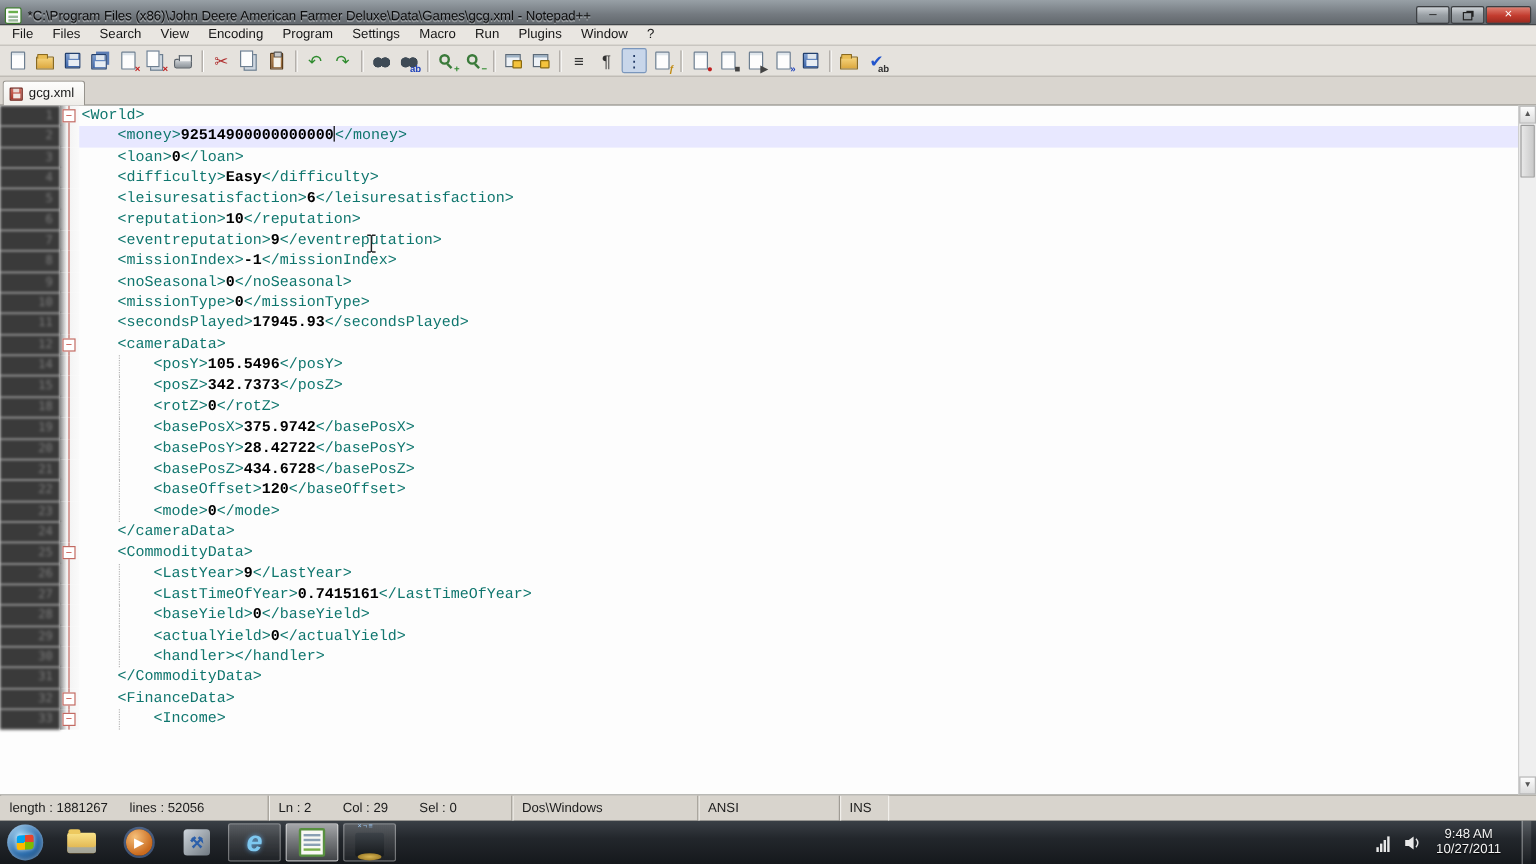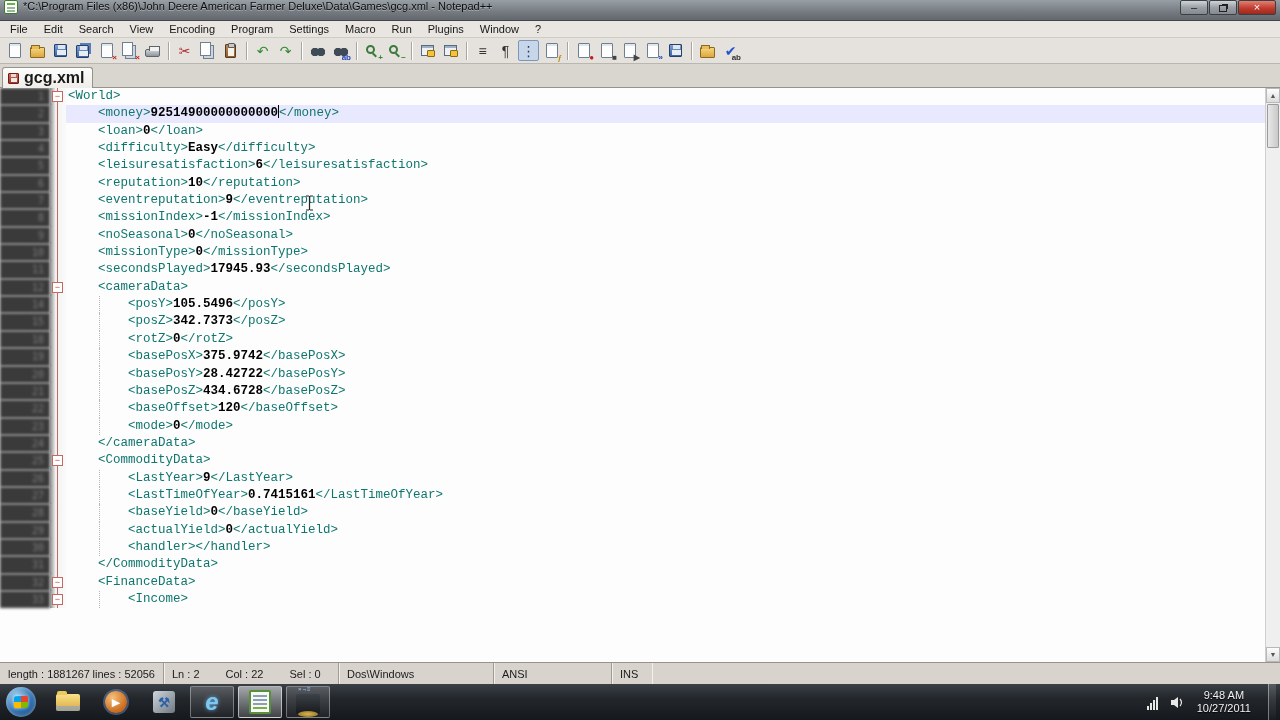--- a/index.html
+++ b/index.html
@@ -2,21 +2,21 @@
 <html><head>
 <meta charset="utf-8">
 <style>
   * { margin:0; padding:0; box-sizing:border-box; }
   html,body { width:1280px; height:720px; overflow:hidden; }
   body { font-family:"Liberation Sans", sans-serif; background:#000; position:relative; }
   #screen { width:1280px; height:720px; display:flex; flex-direction:column; position:relative; }
 
   
   .titlebar { height:21px; background:linear-gradient(#98a0a6,#747a80 60%,#62686d);
-    display:flex; align-items:flex-start; padding:0 4px; border-bottom:1px solid #42464a; }
+    display:flex; align-items:flex-end; padding:0 4px; border-bottom:1px solid #42464a; }
   .npp-appicon { width:14px; height:14px; margin-right:5px; background:#fdfdfd; border:1px solid #3d7a2e;
     position:relative; border-radius:2px; }
   .npp-appicon::after { content:""; position:absolute; left:2px; top:2px; right:2px; height:2px;
     background:#6ab04c; box-shadow:0 4px 0 #9ab89a, 0 7px 0 #9ab89a; }
   .title-text { font-size:11px; color:#0c0c0c; text-shadow:0 1px 0 rgba(255,255,255,.35);
     white-space:nowrap; overflow:hidden; flex:1; }
   .win-controls { display:flex; gap:1px; margin-left:6px; }
   .win-btn { width:28px; height:15px; border:1px solid #3c3f42; border-radius:2px;
     background:linear-gradient(#cfd4d8,#9aa0a5 50%,#83898e); display:flex; align-items:center;
     justify-content:center; font-size:11px; line-height:1; color:#1c1c1c; cursor:default; }
@@ -71,21 +71,21 @@
 
   
   .tabbar { height:24px; background:#d9d5cf; display:flex; align-items:flex-end; padding-left:2px;
     border-bottom:1px solid #96938d; }
   .tab { height:21px; background:linear-gradient(#fdfdfc,#efede9); border:1px solid #96938d; border-bottom:none;
     border-radius:3px 3px 0 0; display:flex; align-items:center; padding:0 8px 0 5px; margin-bottom:-1px; }
   .tab-save-icon { width:11px; height:11px; background:linear-gradient(#d06a5e,#a83428); border:1px solid #6e1f16;
     border-radius:1px; position:relative; margin-right:5px; }
   .tab-save-icon::before { content:""; position:absolute; left:2px; top:0; width:5px; height:3px; background:#e8d8d4; }
   .tab-save-icon::after { content:""; position:absolute; left:2px; bottom:1px; width:6px; height:4px; background:#f0e8e4; }
-  .tab-label { font-size:16px; color:#1a1a1a;font-weight:bold; }
+  .tab-label { font-size:11px; color:#1a1a1a; }
 
   
   .editor { flex:1; background:#fdfdfd; position:relative; overflow:hidden; display:flex; flex-direction:column; }
   .line { display:flex; height:17.35px; position:relative; }
   .gut { width:50px; background:#3a3a3a; color:#7c7c7c; font-size:10px; text-align:right;
     padding-right:6px; filter:blur(1.5px); font-family:"DejaVu Sans Mono",monospace; line-height:17.35px;
     flex:none; overflow:hidden; }
   .fold { width:16px; flex:none; background:linear-gradient(90deg,#8a8a8a,#f2f2f2 35%,#fafafa);
     position:relative; }
   .fold .fline { position:absolute; left:7px; top:0; bottom:0; width:1px; background:#c26a62; }
@@ -177,21 +177,21 @@
       <span class="win-btn">–</span>
       <span class="win-btn">
           <span class="restore-glyph"></span>
         </span>
       <span class="win-btn close">×</span>
     </span>
   </div>
 
   <div class="menubar" id="menubar">
       <span class="menu-item">File</span>
-      <span class="menu-item">Edit</span>
+      <span class="menu-item">Files</span>
       <span class="menu-item">Search</span>
       <span class="menu-item">View</span>
       <span class="menu-item">Encoding</span>
       <span class="menu-item">Program</span>
       <span class="menu-item">Settings</span>
       <span class="menu-item">Macro</span>
       <span class="menu-item">Run</span>
       <span class="menu-item">Plugins</span>
       <span class="menu-item">Window</span>
       <span class="menu-item">?</span>
@@ -533,29 +533,29 @@
         <span class="gut">33</span>
         <span class="fold">
           <span class="fline"></span>
           <span class="fbox">−</span>
         </span>
         <span class="codecell"><span class="guide"></span>        <span class="tag">&lt;Income&gt;</span></span>
       </div>
     </div>
 
   <div class="statusbar">
-    <span class="sseg" style="width:164px">
+    <span class="sseg" style="width:224px">
       <span>length : 1881267</span>
         <span class="gap2"></span>
         <span>lines : 52056</span>
     </span>
-    <span class="sseg" style="width:175px">
+    <span class="sseg" style="width:203px">
       <span>Ln : 2</span>
         <span class="gap"></span>
-        <span>Col : 22</span>
+        <span>Col : 29</span>
         <span class="gap"></span>
         <span>Sel : 0</span>
     </span>
     <span class="sseg" style="width:155px">Dos\Windows</span>
     <span class="sseg" style="width:118px">ANSI</span>
     <span class="sseg" style="width:40px;border-right:none">INS</span>
   </div>
 
   <div class="taskbar">
     <div class="start-orb">

